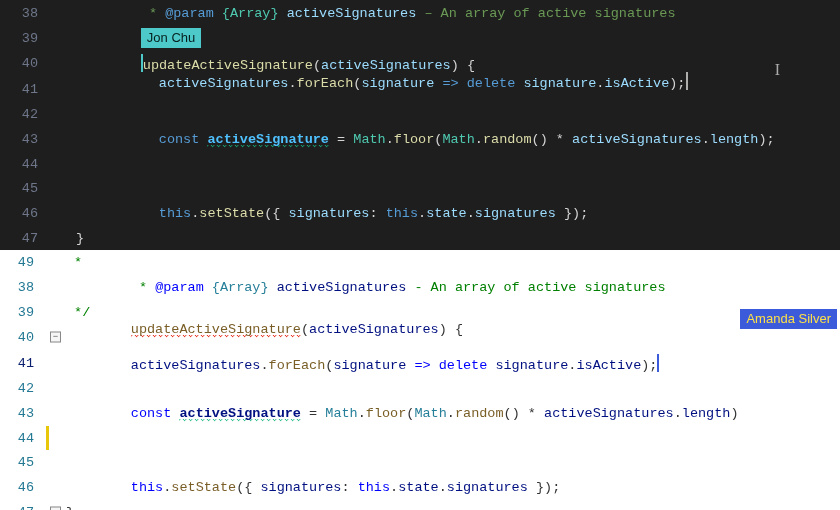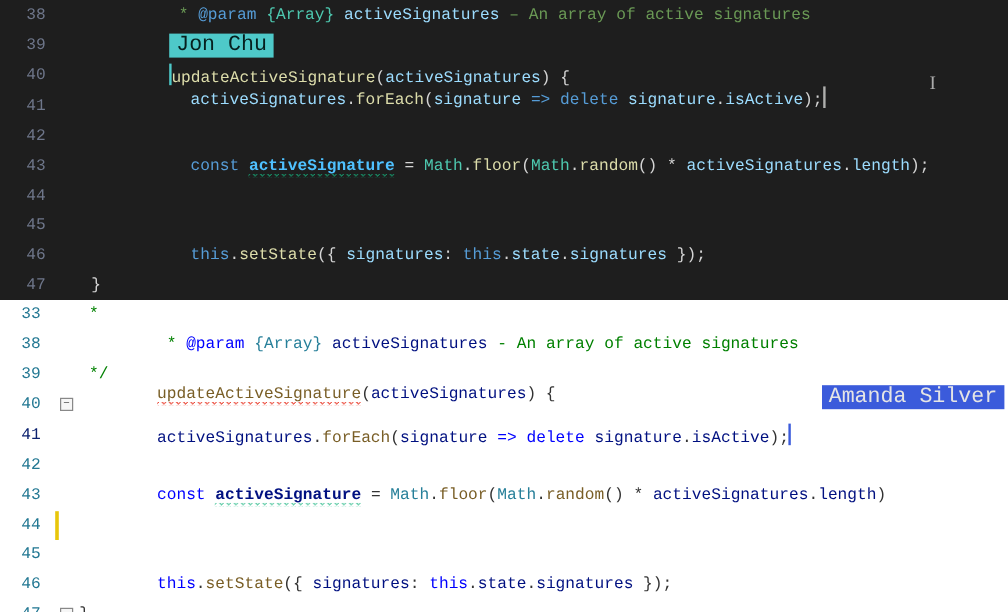--- a/index.html
+++ b/index.html
@@ -61,27 +61,27 @@
   .l-type    { color: #267f99; }
   .l-ident   { color: #001080; }
   .l-fn      { color: #795e26; }
   .l-kw2     { color: #0000ff; }
   .l-plain   { color: #333; }
   .l-prop    { color: #001080; }
 
   .user-tag {
     display: inline-block;
     padding: 1px 6px;
-    font-size: 18px;
-    font-family: Liberation Mono, monospace;
+    font-size: 13px;
+    font-family: Liberation Sans, sans-serif;
     border-radius: 0;
     line-height: 18px;
   }
   .user-tag.jon   { background: #4ec9c9; color: #06201f; }
-  .user-tag.amanda{ background: #3b5bdb; color: #e5e5e5; margin-top: 12px; }
+  .user-tag.amanda{ background: #3b5bdb; color: #fde047; }
   .amanda-wrap { position: absolute; right: 3px; top: 2px; }
 
   .cursor-dark {
     display: inline-block;
     width: 2px; height: 18px;
     background: #aeafad;
     vertical-align: -3px;
     margin-left: 1px;
   }
   .caret-remote-dark {
@@ -187,21 +187,21 @@
     <div class="row">
       <div class="gutter">47</div>
       <div class="code ind1"><span class="d-plain">}</span></div>
     </div>
 
   </div>
 
   <div class="pane light">
 
     <div class="row">
-      <div class="gutter">33</div>
+      <div class="gutter">49</div>
       <div class="code ind1"><span class="l-comment"> *</span></div>
     </div>
 
     <div class="row tall">
       <div class="gutter">38</div>
       <div class="code ind1">
         <span class="l-comment"> * </span><span class="l-jsdoc">@param</span><span class="l-comment"> </span><span class="l-type">{Array}</span><span class="l-comment"> </span><span class="l-ident">activeSignatures</span><span class="l-comment"> - </span><span class="l-comment">An array of active signatures</span>
       </div>
     </div>
 

